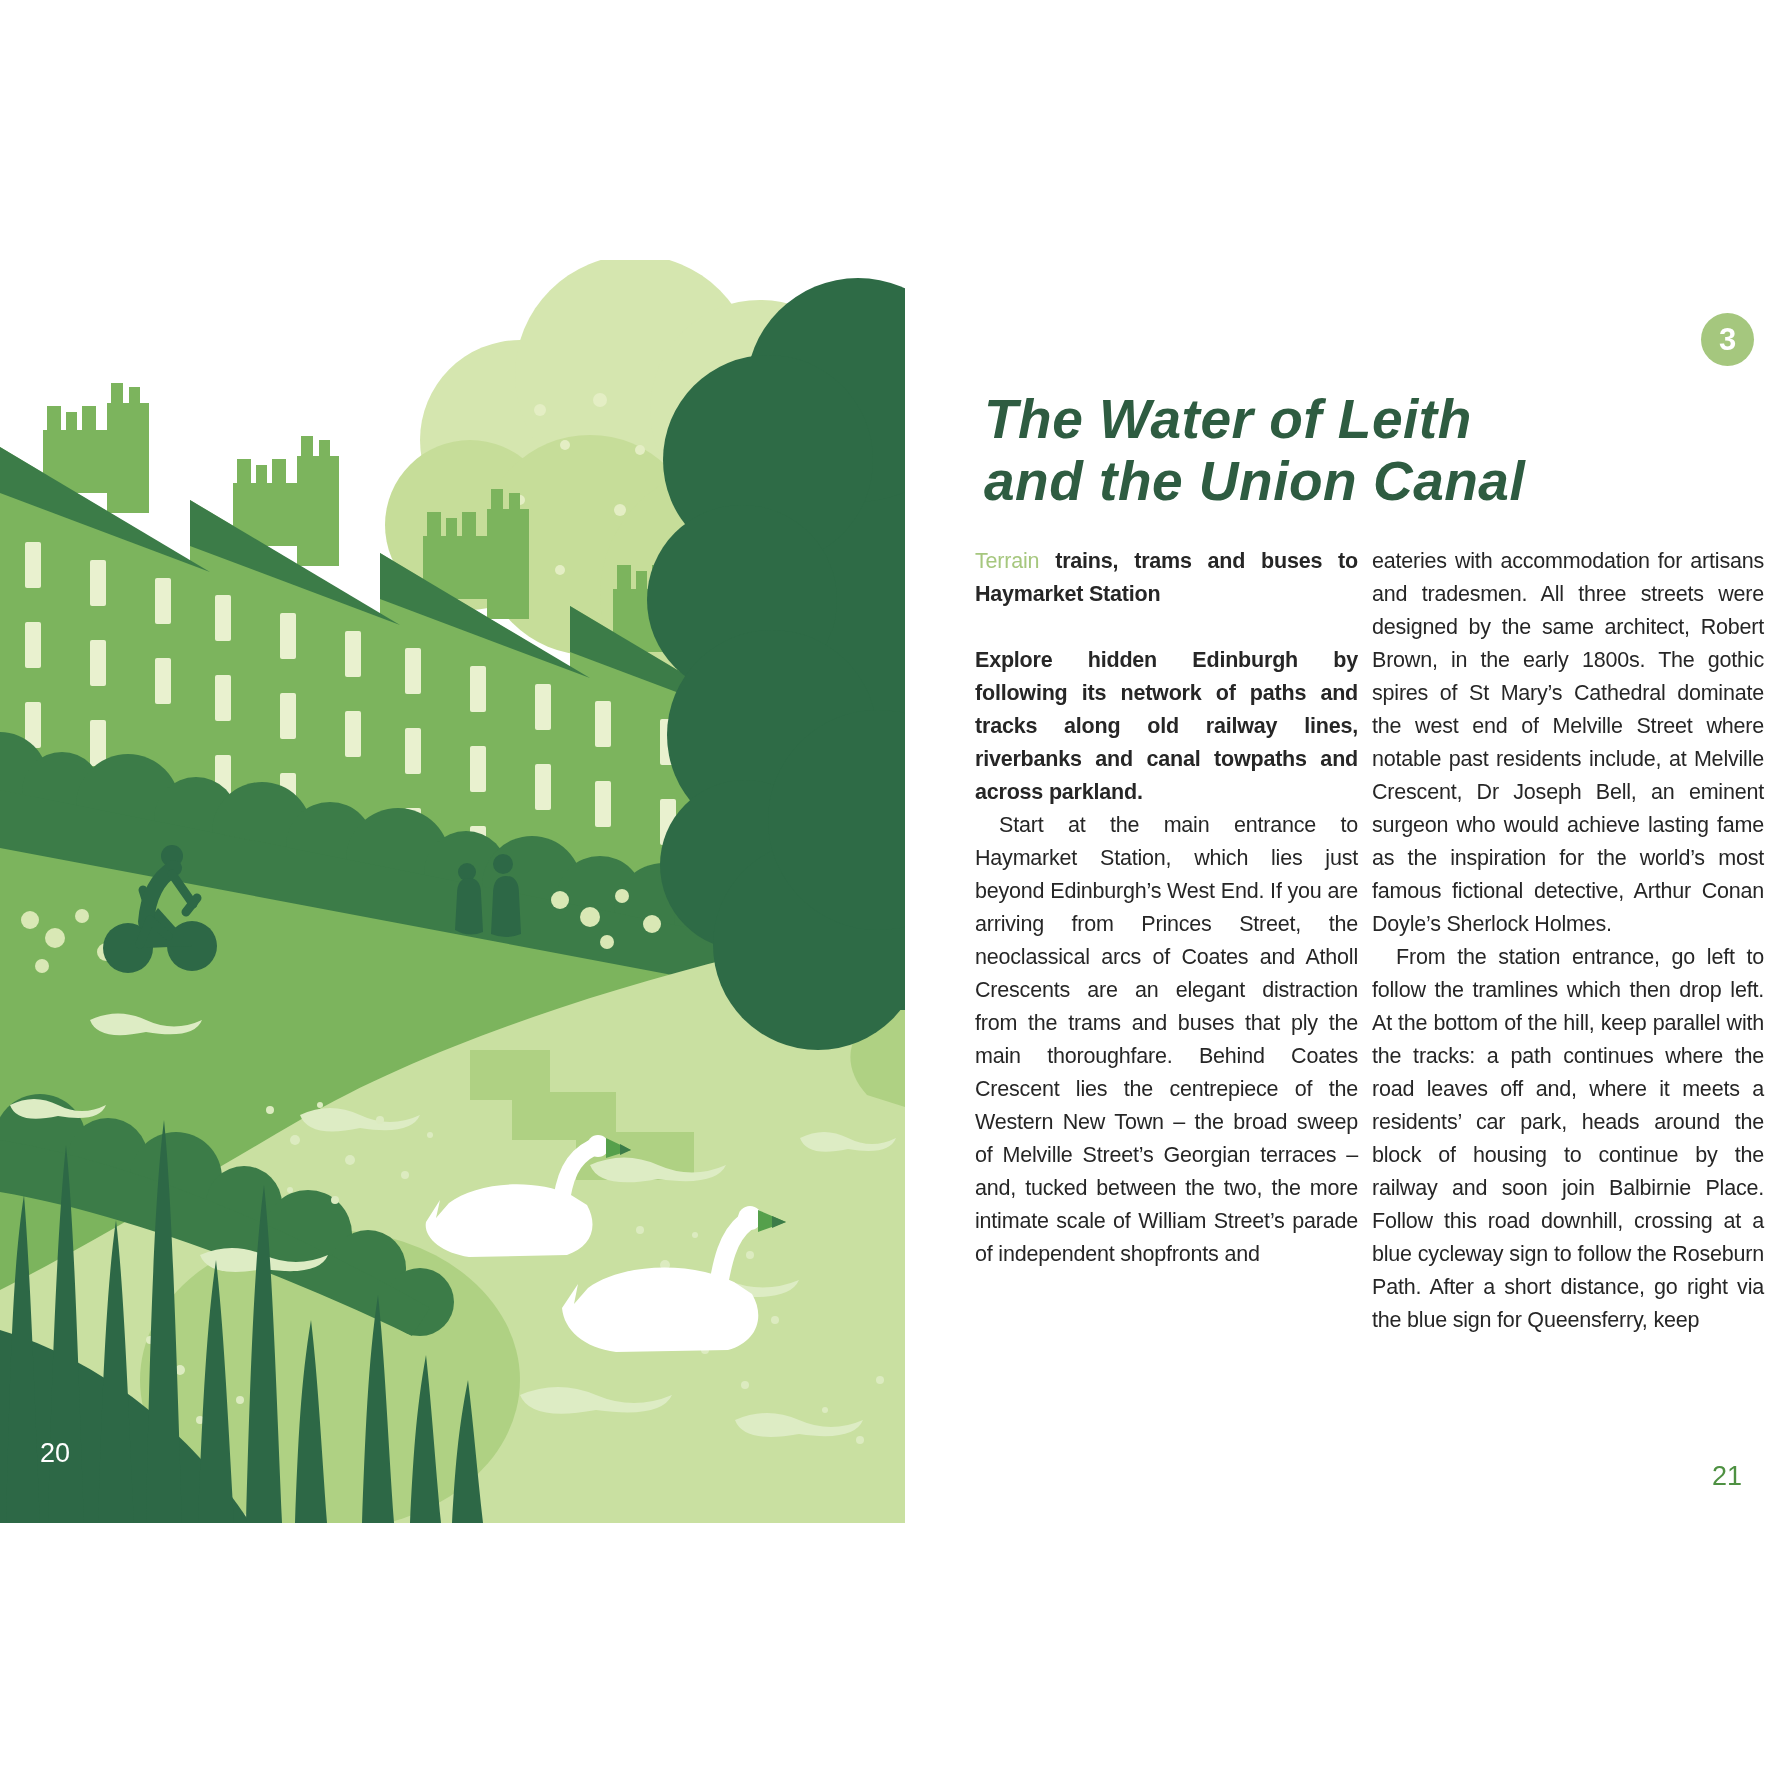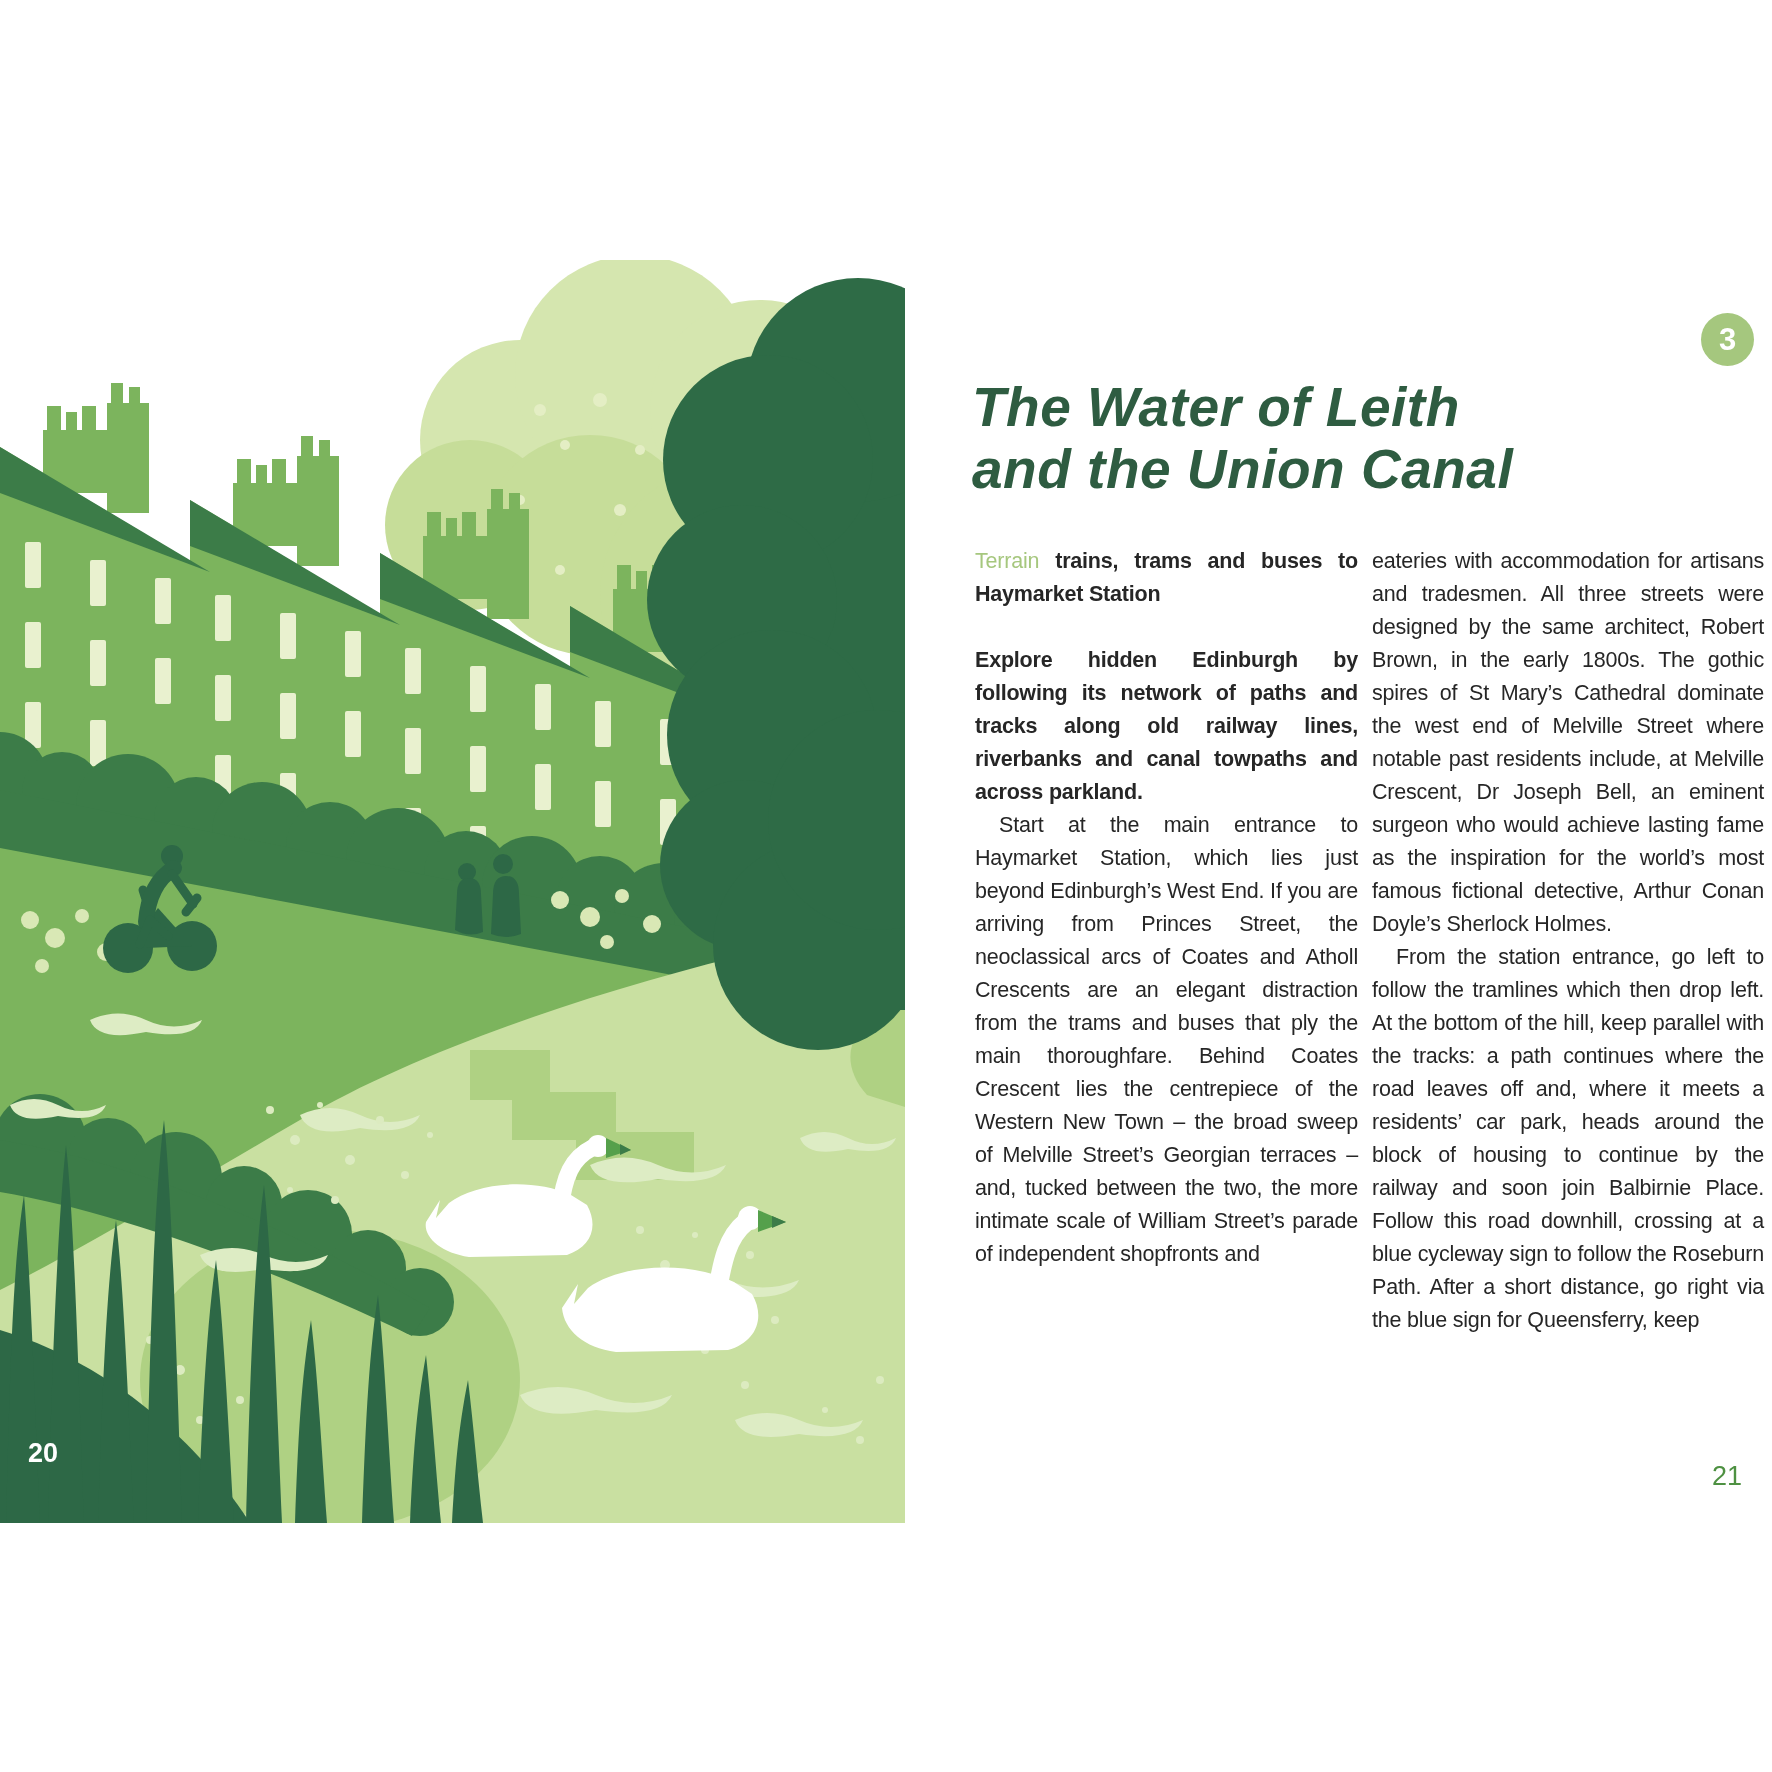--- a/index.html
+++ b/index.html
@@ -1,25 +1,25 @@
 <!DOCTYPE html>
 <html><head>
 <meta charset="utf-8">
 <style>
   html,body{margin:0;padding:0;background:#ffffff;}
   .page{position:relative;width:1772px;height:1772px;background:#ffffff;overflow:hidden;
         font-family:"Liberation Sans",sans-serif;}
   .illustration{position:absolute;left:0;top:260px;width:905px;height:1263px;display:block;}
   .page-num{position:absolute;font-size:27px;font-weight:400;}
-  .pn-left{left:28px;top:1438px;color:#ffffff;font-weight:bold;}
+  .pn-left{left:40px;top:1438px;color:#ffffff;}
   .pn-right{left:1712px;top:1436px;color:#4e9142;margin-top:25px;}
   .badge{position:absolute;left:1701px;top:313px;width:53px;height:53px;border-radius:50%;
          background:#a5c77e;color:#ffffff;font-size:31px;font-weight:700;
          display:flex;align-items:center;justify-content:center;}
-  .title{position:absolute;left:972px;top:376px;margin:0;width:640px;
+  .title{position:absolute;left:972px;top:376px;margin:12px;width:640px;
          font-size:55px;line-height:62px;font-style:italic;font-weight:700;
          color:#2e5c41;letter-spacing:.5px;}
   .col{position:absolute;top:545px;font-size:21.5px;line-height:33px;color:#262626;
        text-align:justify;letter-spacing:-.2px;}
   .col1{left:975px;width:383px;}
   .col2{left:1372px;width:392px;}
   .col p{margin:0;}
   .info{font-weight:700;margin:0 0 33px 0;}
   .info .lbl{color:#a6c77e;font-weight:400;}
   .intro{font-weight:700;}

